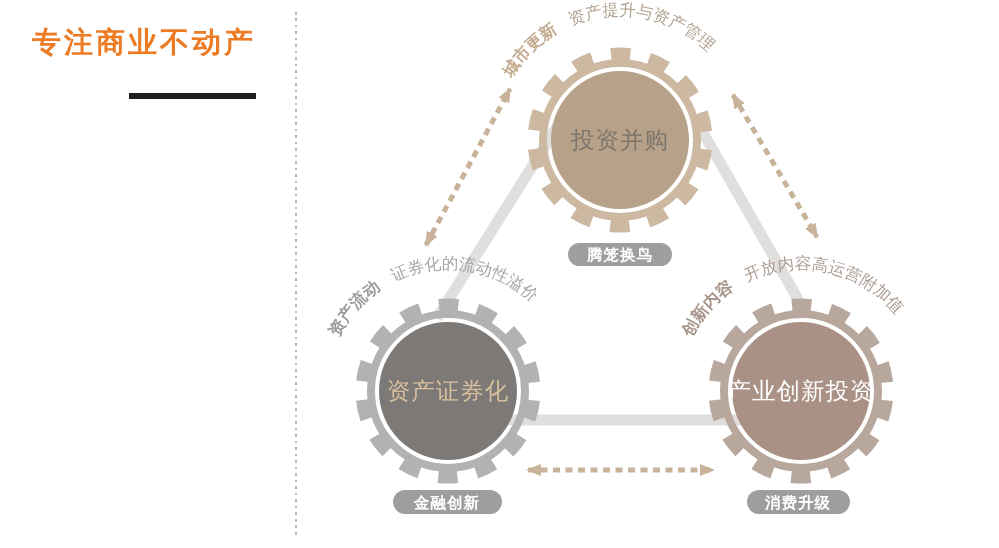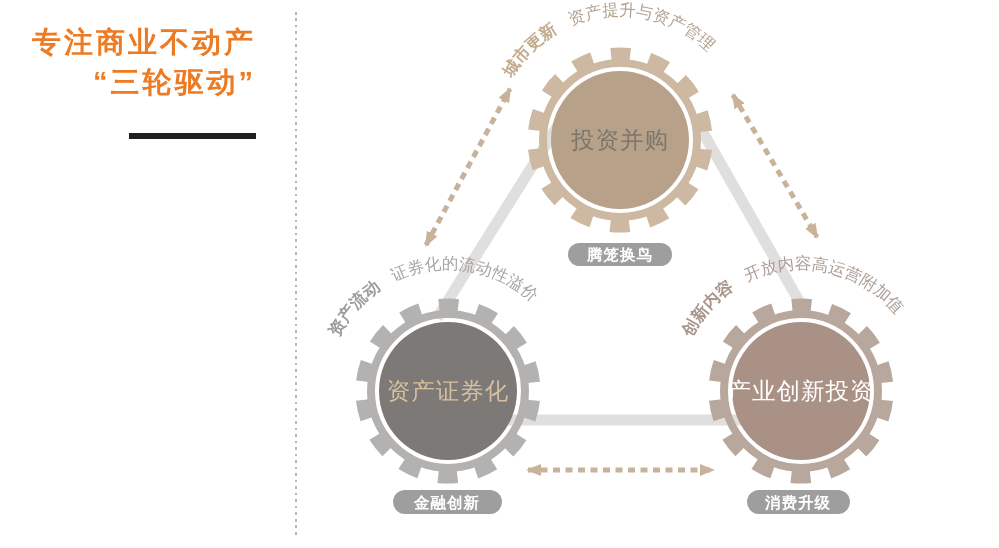--- a/index.html
+++ b/index.html
@@ -44,21 +44,20 @@
   .pill{fill:#9E9E9E;}
   .pill-text{fill:#fff;font-size:15.5px;font-weight:bold;text-anchor:middle;letter-spacing:1px;}
 </style>
 </head>
 <body>
 
 <div class="stage">
 
   <div class="title-block">
     <div class="title-line">专注商业不动产</div>
-    <div class="title-line">“三轮驱动”</div>
     <div class="title-rule"></div>
   </div>
 
   <div class="v-sep"></div>
 
   <svg class="diagram" viewBox="0 0 999 548">
     <defs>
       <path id="arc-top" d="M 507,87  A 125,125 0 0 1 733,87" fill="none"></path>
       <path id="arc-left" d="M 335,345 A 122,122 0 0 1 561,345" fill="none"></path>
       <path id="arc-right" d="M 688,345 A 122,122 0 0 1 914,345" fill="none"></path>

